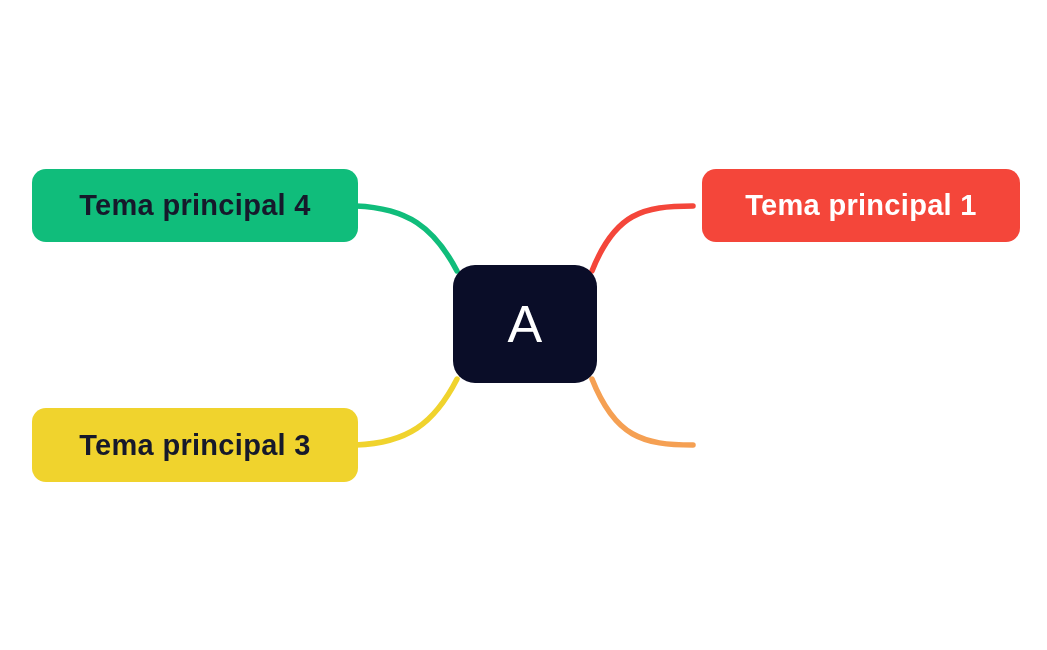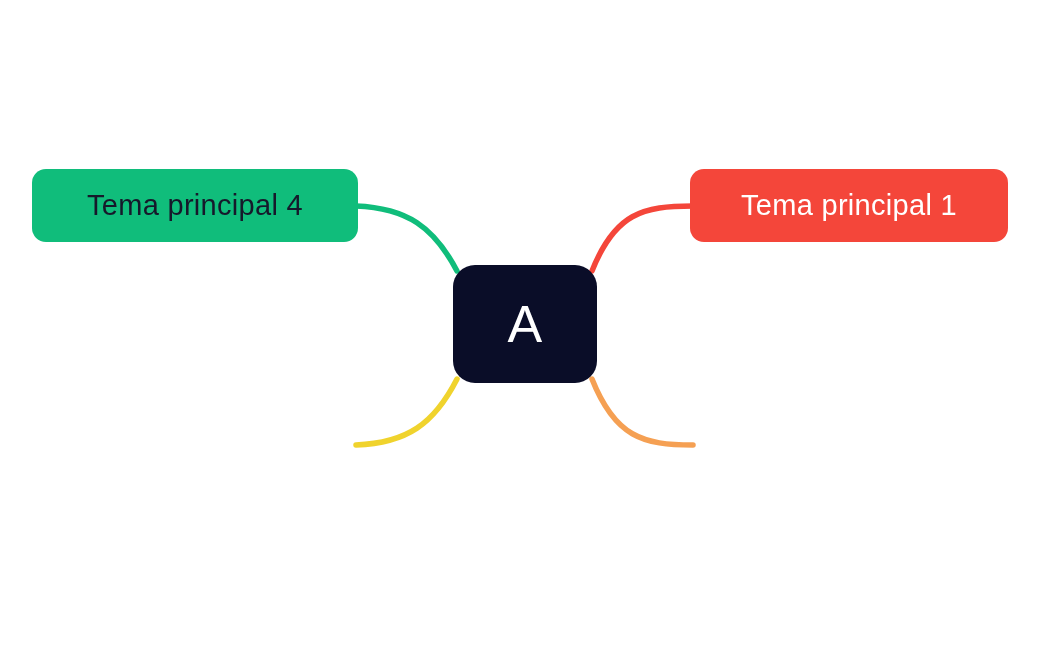--- a/index.html
+++ b/index.html
@@ -33,20 +33,21 @@
     z-index: 2;
     display: flex;
     align-items: center;
     justify-content: center;
     box-sizing: border-box;
     border-radius: 14px;
     font-size: 29px;
     letter-spacing: 0.3px;
     cursor: pointer;
     user-select: none;
+    font-weight: bold;
   }
   .root-node {
     left: 453px;
     top: 265px;
     width: 144px;
     height: 118px;
     border-radius: 22px;
     font-size: 52px;
     font-weight: 400;
   }
@@ -64,23 +65,26 @@
     <path d="M 592,271 C 615,213 643,206 693,206" style="stroke: rgb(244, 70, 58);"></path>
     <path d="M 592,379 C 615,437 643,445 693,445" style="stroke: rgb(245, 160, 83);"></path>
     <path d="M 356,445 C 407,443 434,424 457,379" style="stroke: rgb(240, 211, 45);"></path>
     <path d="M 356,206 C 407,208 434,227 457,271" style="stroke: rgb(16, 189, 123);"></path>
   </svg>
 
   <div class="node root-node" style="background: rgb(10, 13, 40); color: rgb(255, 255, 255);">
     <span>A</span>
   </div>
 
-  <div class="node topic-1" style="background: rgb(244, 70, 58); color: rgb(255, 255, 255);">
+  <div class="node topic-1" style="background: rgb(244, 70, 58); color: rgb(255, 255, 255); margin-left: 12px;">
     <span>Tema principal 1</span>
   </div>
 
 
+  <div class="node topic-3" style="background: rgb(240, 211, 45); color: rgb(22, 25, 43);">
+    <span>Tema principal 3</span>
+  </div>
 
   <div class="node topic-4" style="background: rgb(16, 189, 123); color: rgb(22, 25, 43);">
     <span>Tema principal 4</span>
   </div>
 
 </div>
 
 </body></html>

